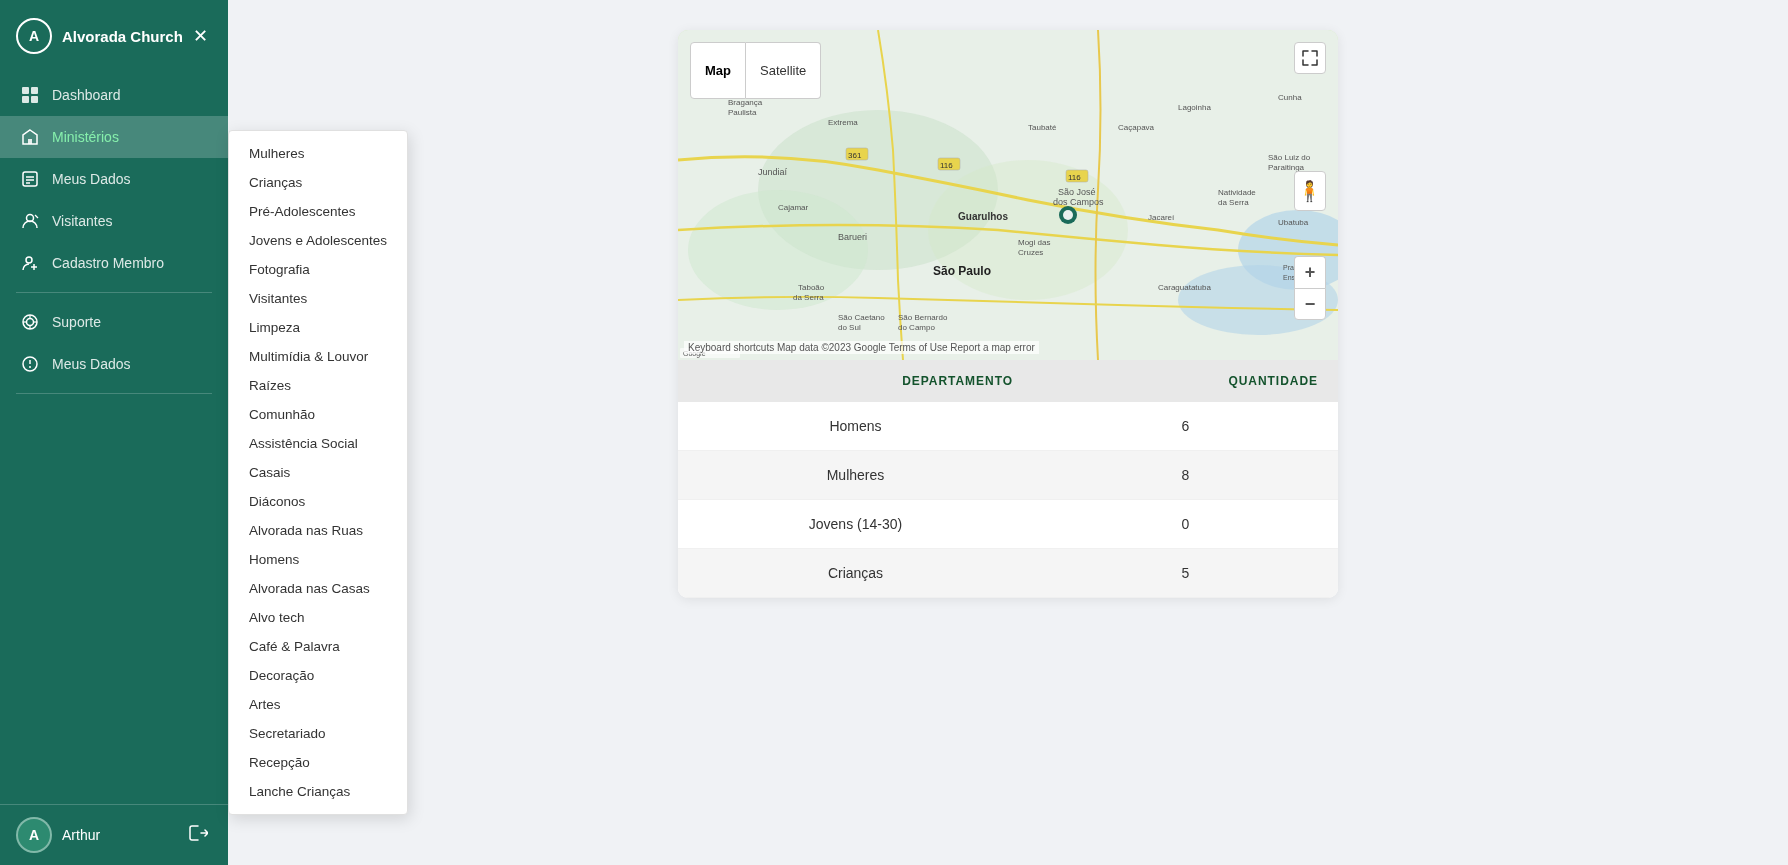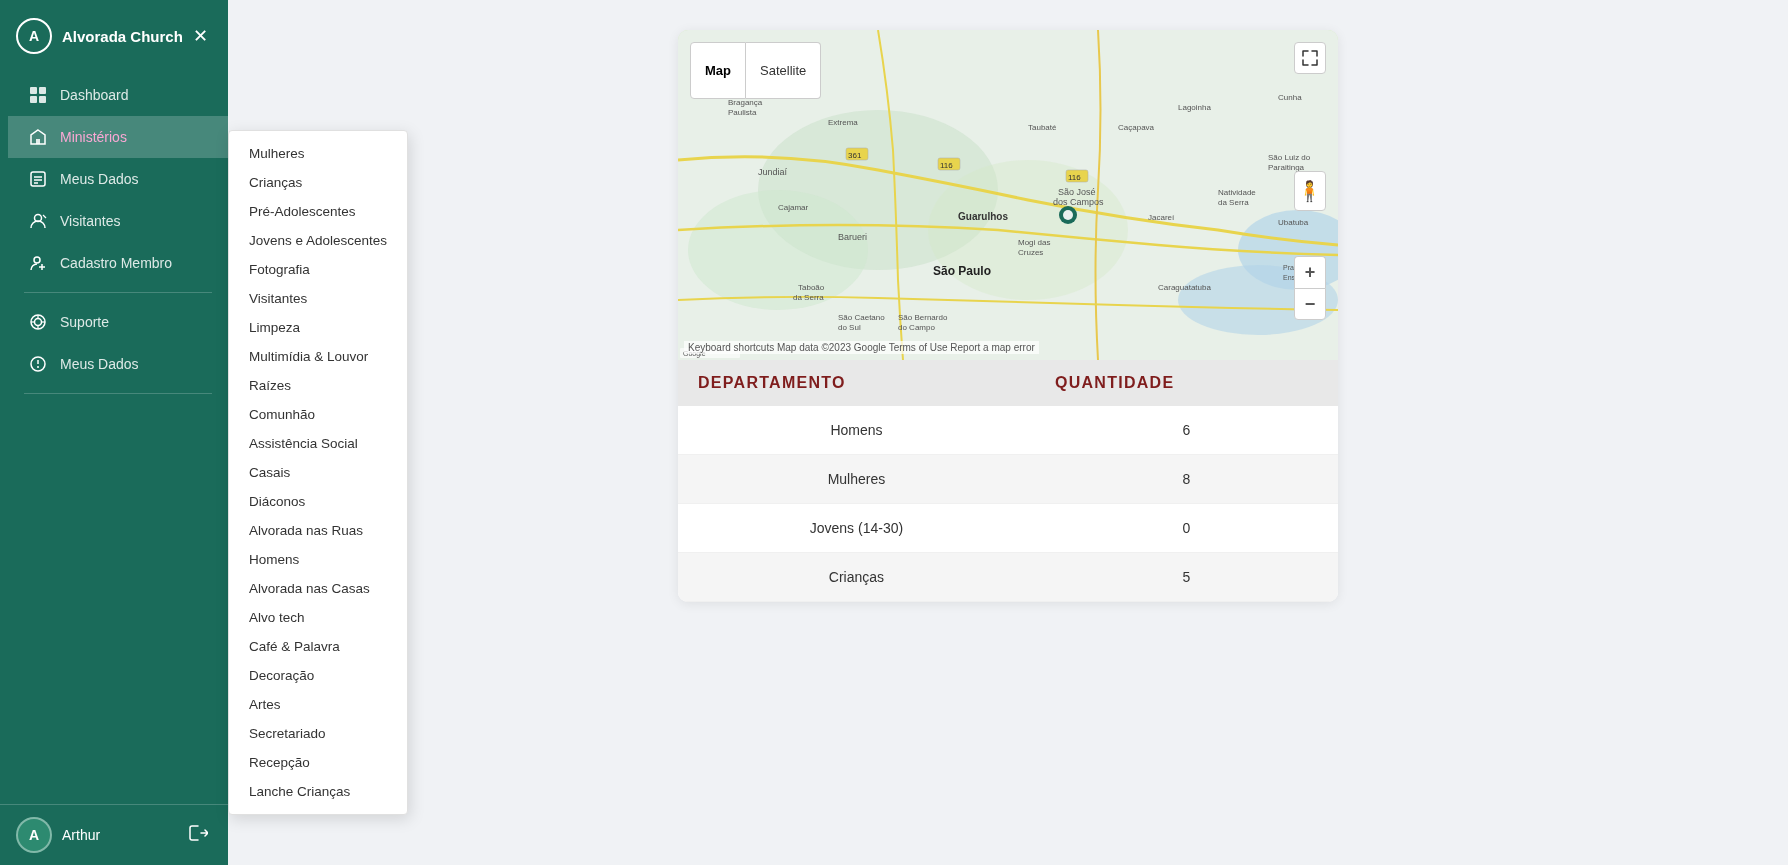--- a/index.html
+++ b/index.html
@@ -65,40 +65,39 @@
       cursor: pointer;
       font-size: 18px;
       padding: 4px;
     }
 
     .nav-section {
       display: flex;
       flex-direction: column;
       padding: 8px 0;
       flex: 1;
-      margin-left: 8px;
     }
 
     .nav-item {
       display: flex;
       align-items: center;
       gap: 12px;
       padding: 11px 20px;
       cursor: pointer;
       color: rgba(255,255,255,0.85);
       font-size: 14px;
       font-weight: 500;
       border-radius: 0;
       transition: background 0.15s;
       text-decoration: none;
     }
 
     .nav-item:hover, .nav-item.active {
       background: rgba(255,255,255,0.15);
-      color: #f9a8d4;
+      color: #86efac;
     }
 
     .nav-item.active {
       background: rgba(255,255,255,0.2);
     }
 
     .nav-icon {
       width: 20px;
       height: 20px;
       display: flex;
@@ -331,24 +330,24 @@
       width: 100%;
       border-collapse: collapse;
     }
 
     .table-header-row {
       background: #e8e8e8;
     }
 
     .table-header-row th {
       padding: 14px 20px;
-      text-align: left;
-      font-size: 16px;
+      text-align: right;
+      font-size: 12px;
       font-weight: 700;
-      color: #7f1d1d;
+      color: #14532d;
       letter-spacing: 0.08em;
       text-transform: uppercase;
     }
 
     .table-row {
       border-bottom: 1px solid #f0f0f0;
     }
 
     .table-row.shaded {
       background: #f5f5f5;

